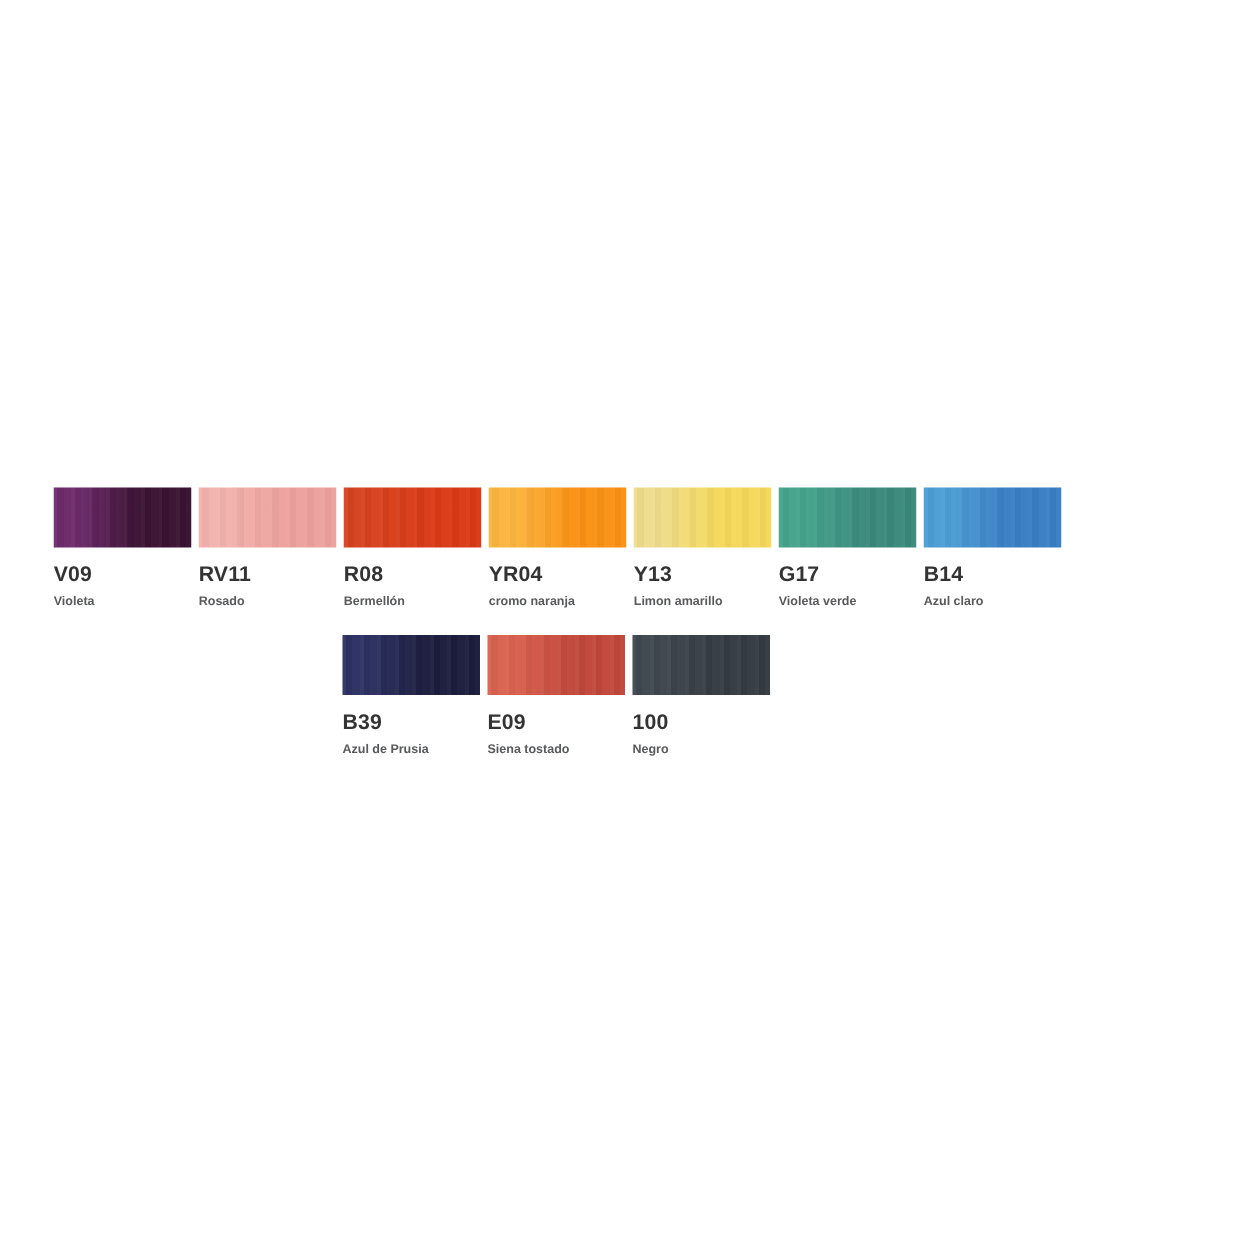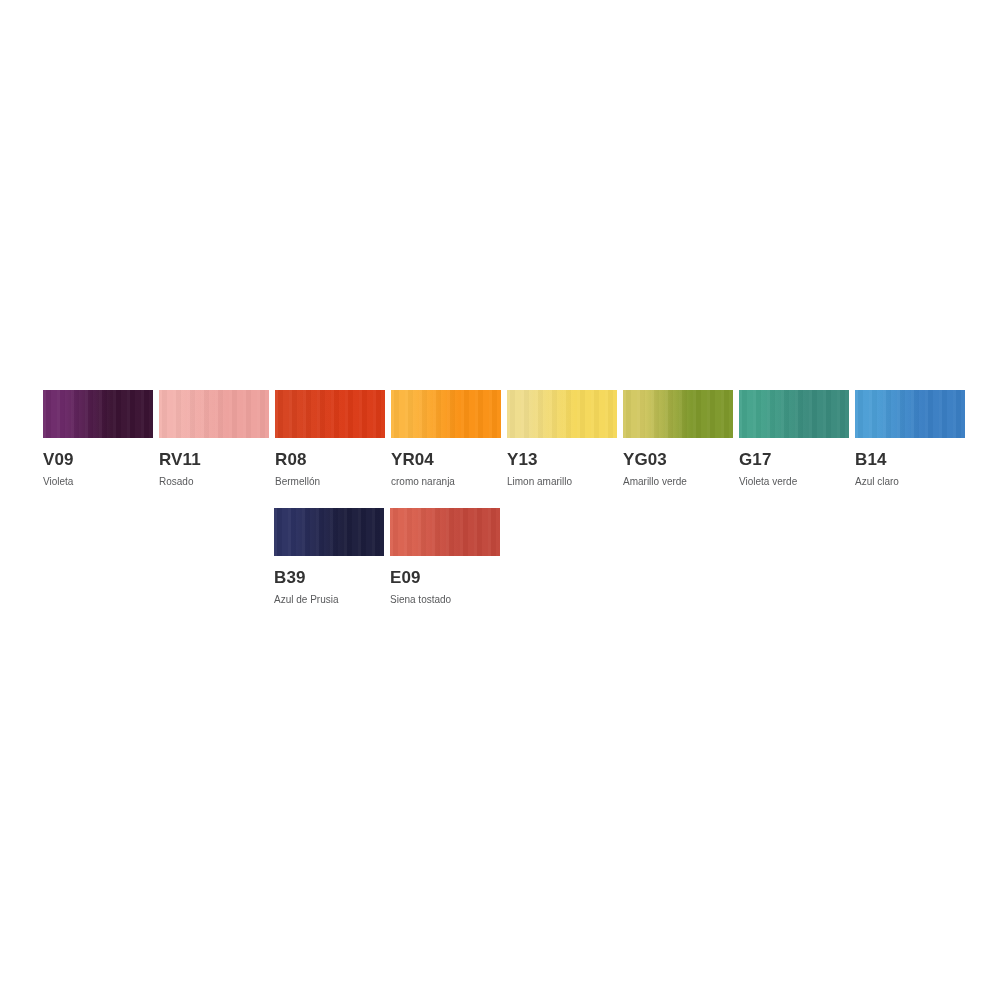--- a/index.html
+++ b/index.html
@@ -74,21 +74,21 @@
     font-weight: bold;
     color: #333333;
     line-height: 1;
     margin-top: 13px;
     letter-spacing: 0.1px;
     white-space: nowrap;
   }
 
   .swatch-name {
     font-size: 10px;
-    font-weight: normal;
+    font-weight: bold;
     color: #58595b;
     line-height: 1;
     margin-top: 9px;
     white-space: nowrap;
   }
 </style>
 </head>
 <body>
 
 <div id="swatch-chart">
@@ -118,25 +118,20 @@
       <div class="swatch-code">YR04</div>
       <div class="swatch-name">cromo naranja</div>
     </div>
 
     <div class="swatch-cell">
       <div class="swatch-chip" style="background: linear-gradient(to right, rgb(239, 221, 141) 0%, rgb(239, 221, 141) 18%, rgb(245, 216, 90) 62%, rgb(245, 216, 90) 100%);"></div>
       <div class="swatch-code">Y13</div>
       <div class="swatch-name">Limon amarillo</div>
     </div>
 
-    <div class="swatch-cell">
-      <div class="swatch-chip" style="background: linear-gradient(to right, rgb(210, 200, 98) 0%, rgb(210, 200, 98) 18%, rgb(126, 152, 43) 62%, rgb(126, 152, 43) 100%);"></div>
-      <div class="swatch-code">YG03</div>
-      <div class="swatch-name">Amarillo verde</div>
-    </div>
 
     <div class="swatch-cell">
       <div class="swatch-chip" style="background: linear-gradient(to right, rgb(69, 163, 140) 0%, rgb(69, 163, 140) 18%, rgb(58, 138, 124) 62%, rgb(58, 138, 124) 100%);"></div>
       <div class="swatch-code">G17</div>
       <div class="swatch-name">Violeta verde</div>
     </div>
 
     <div class="swatch-cell">
       <div class="swatch-chip" style="background: linear-gradient(to right, rgb(76, 158, 213) 0%, rgb(76, 158, 213) 18%, rgb(58, 126, 195) 62%, rgb(58, 126, 195) 100%);"></div>
       <div class="swatch-code">B14</div>
@@ -153,16 +148,21 @@
       <div class="swatch-code">B39</div>
       <div class="swatch-name">Azul de Prusia</div>
     </div>
 
     <div class="swatch-cell">
       <div class="swatch-chip" style="background: linear-gradient(to right, rgb(218, 98, 80) 0%, rgb(218, 98, 80) 18%, rgb(193, 71, 59) 62%, rgb(193, 71, 59) 100%);"></div>
       <div class="swatch-code">E09</div>
       <div class="swatch-name">Siena tostado</div>
     </div>
 
+    <div class="swatch-cell">
+      <div class="swatch-chip" style="background: linear-gradient(to right, rgb(63, 71, 79) 0%, rgb(63, 71, 79) 18%, rgb(53, 59, 67) 62%, rgb(53, 59, 67) 100%);"></div>
+      <div class="swatch-code">100</div>
+      <div class="swatch-name">Negro</div>
+    </div>
 
   </div>
 
 </div>
 
 </body></html>

